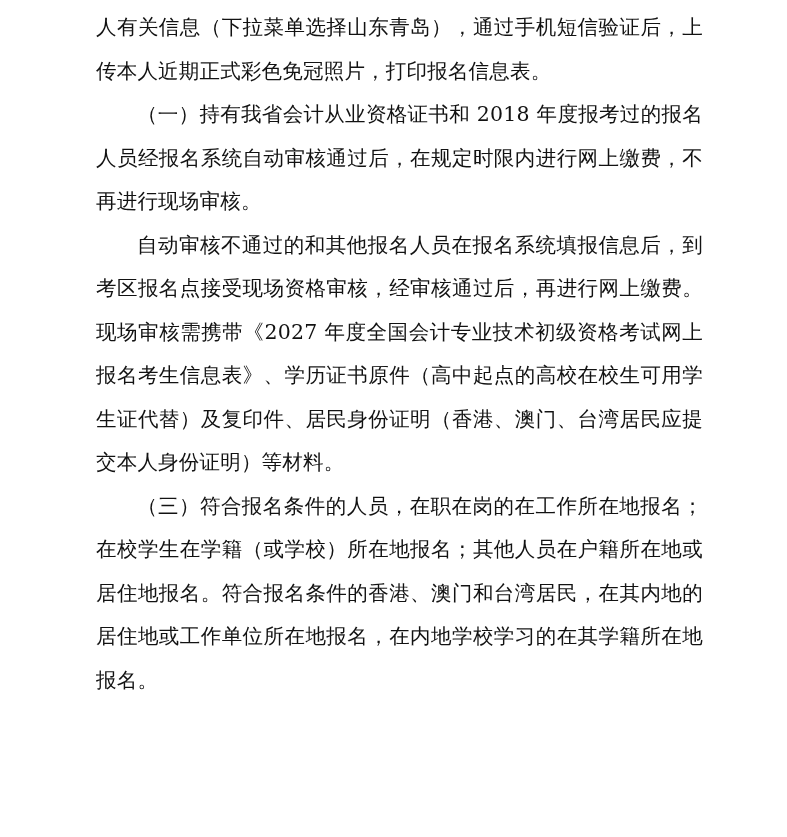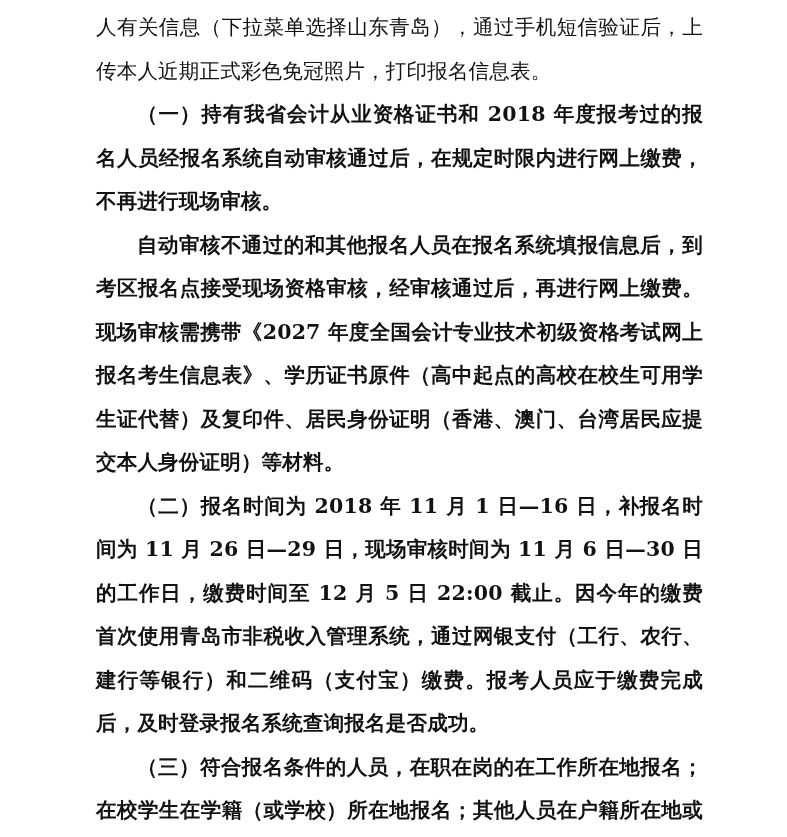--- a/index.html
+++ b/index.html
@@ -26,31 +26,29 @@
     font-size: 20.5px;
     line-height: 43.5px;
     text-align: justify;
     text-justify: inter-ideograph;
     letter-spacing: 0.2px;
     margin: 0;
     color: #121212;
   }
   .indent {
     text-indent: 41px;
-    font-weight: bold;
   }
 </style>
 </head>
 <body>
 
 <div class="page">
 
   <p class="para">人有关信息（下拉菜单选择山东青岛），通过手机短信验证后，上传本人近期正式彩色免冠照片，打印报名信息表。</p>
 
   <p class="para indent">（一）持有我省会计从业资格证书和 2018 年度报考过的报名人员经报名系统自动审核通过后，在规定时限内进行网上缴费，不再进行现场审核。</p>
 
   <p class="para indent">自动审核不通过的和其他报名人员在报名系统填报信息后，到考区报名点接受现场资格审核，经审核通过后，再进行网上缴费。现场审核需携带《2027 年度全国会计专业技术初级资格考试网上报名考生信息表》、学历证书原件（高中起点的高校在校生可用学生证代替）及复印件、居民身份证明（香港、澳门、台湾居民应提交本人身份证明）等材料。</p>
 
-  <p class="para indent">（二）报名时间为 2018 年 11 月 1 日—16 日，补报名时间为 11 月 26 日—29 日，现场审核时间为 11 月 6 日—30 日的工作日，缴费时间至 12 月 5 日 22:00 截止。因今年的缴费首次使用青岛市非税收入管理系统，通过网银支付（工行、农行、建行等银行）和二维码（支付宝）缴费。报考人员应于缴费完成后，及时登录报名系统查询报名是否成功。</p>
 
   <p class="para indent">（三）符合报名条件的人员，在职在岗的在工作所在地报名；在校学生在学籍（或学校）所在地报名；其他人员在户籍所在地或居住地报名。符合报名条件的香港、澳门和台湾居民，在其内地的居住地或工作单位所在地报名，在内地学校学习的在其学籍所在地报名。</p>
 
 </div>
 
 </body></html>

